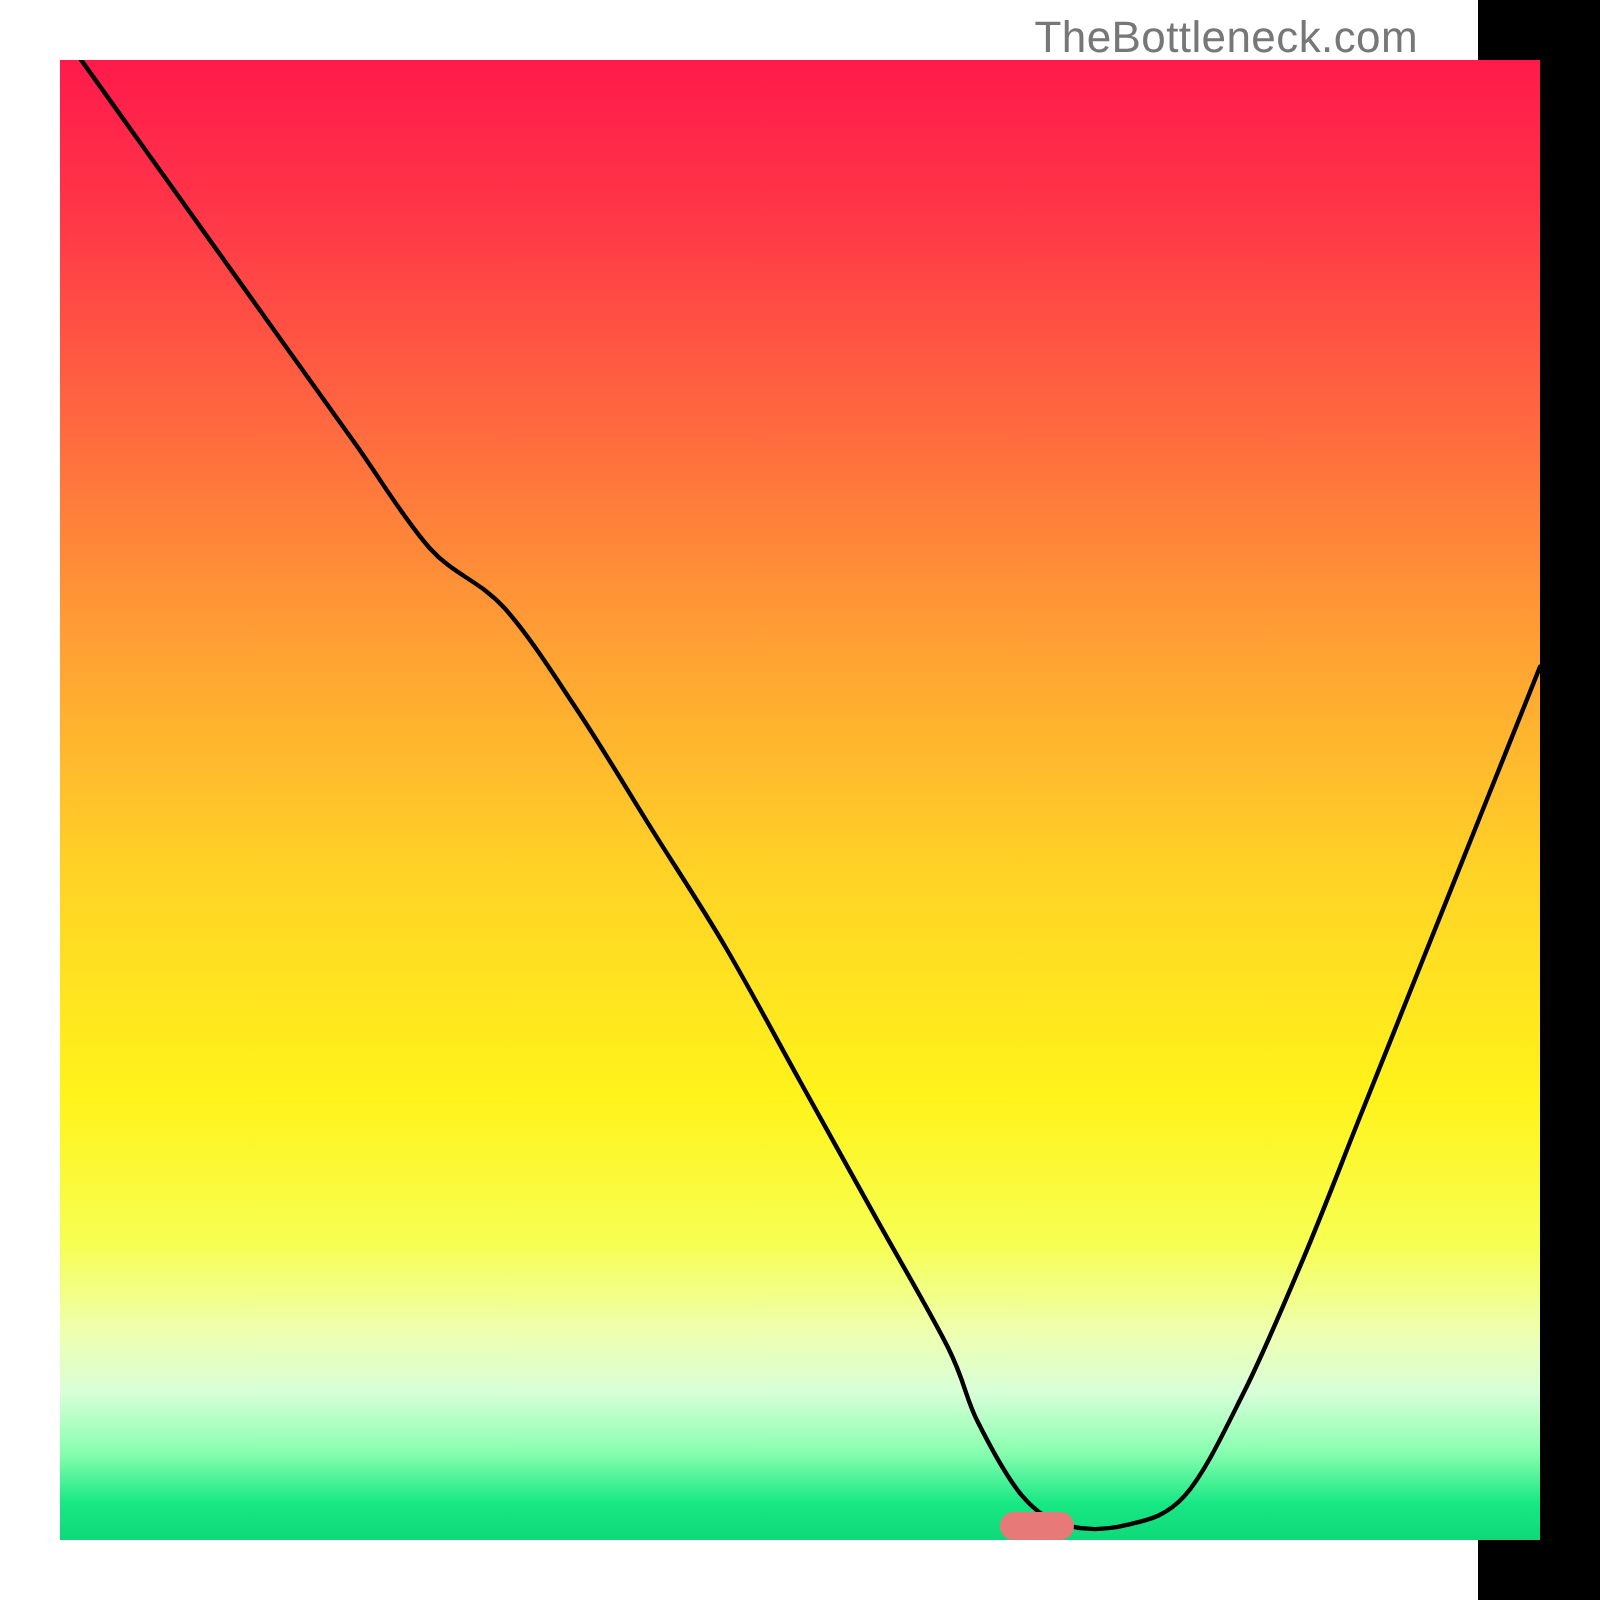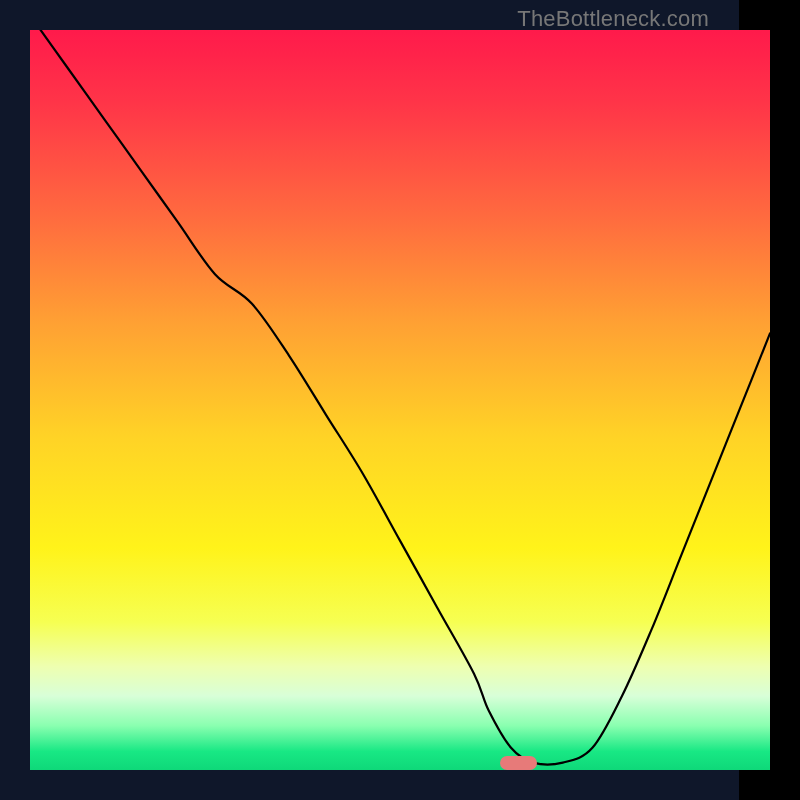--- a/index.html
+++ b/index.html
@@ -7,21 +7,21 @@
     padding: 0;
     width: 800px;
     height: 800px;
     background: #000000;
     overflow: hidden;
   }
   .chart-container {
     position: relative;
     width: 739px;
     height: 800px;
-    background: #0f172a;
+    background: #ffffff;
   }
   .plot-area {
     position: absolute;
     left: 30px;
     top: 30px;
     width: 740px;
     height: 740px;
     overflow: hidden;
   }
   .gradient-bg {

